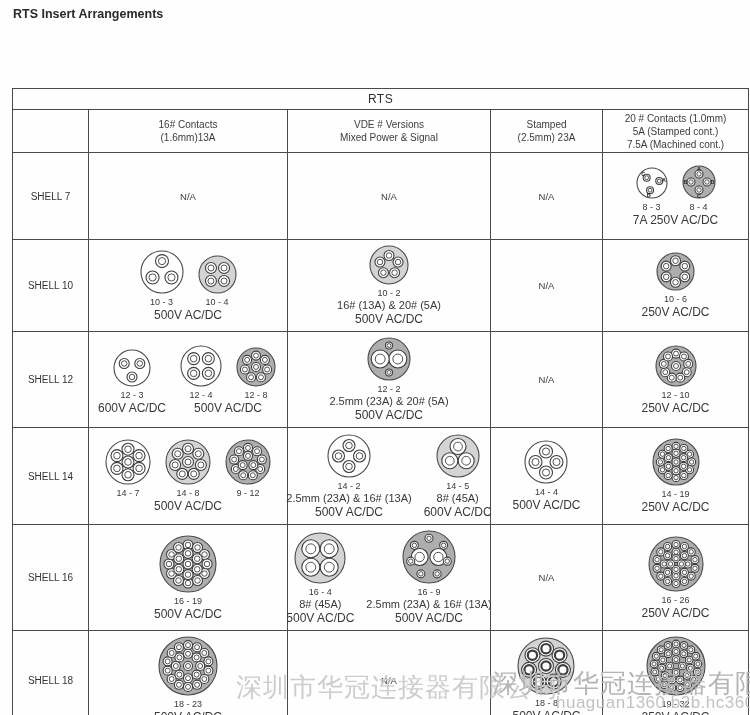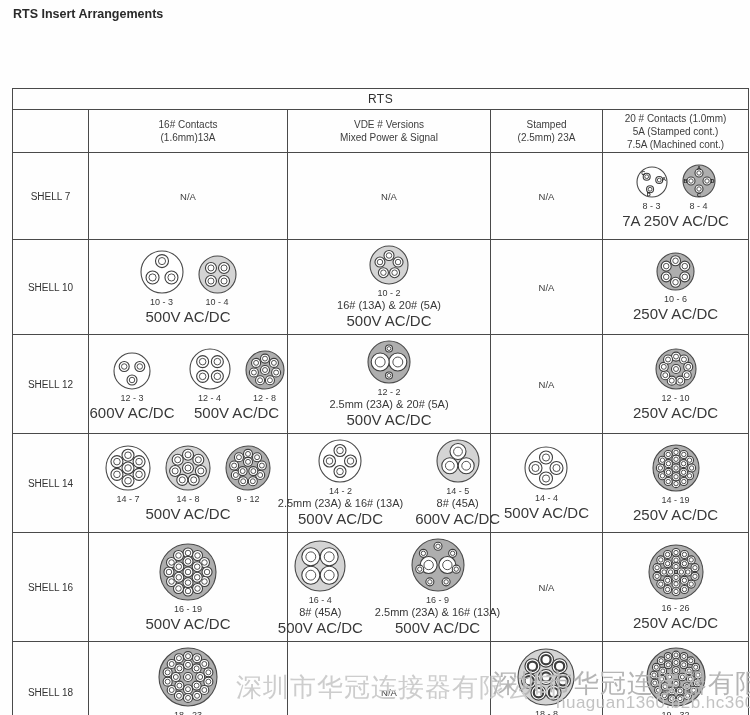--- a/index.html
+++ b/index.html
@@ -27,21 +27,21 @@
   th.nb-l{border-left:hidden;}
   td.shell-cell{font-size:10px;color:#333;}
   .cellwrap{height:100%;display:flex;flex-direction:row;align-items:stretch;justify-content:center;gap:12px;padding:3px 2px;box-sizing:border-box;}
   .nawrap{align-items:flex-start;}
   .na{font-size:9.5px;color:#3c3c3c;}
   .group{display:flex;flex-direction:column;align-items:center;justify-content:flex-end;}
   .figs{flex:1;display:flex;flex-direction:row;align-items:flex-end;justify-content:center;gap:10px;}
   .figure{display:flex;flex-direction:column;align-items:center;}
   .code{font-size:9px;color:#383838;margin-top:1px;white-space:nowrap;}
   .sub{font-size:11px;color:#383838;margin-top:1px;white-space:nowrap;}
-  .volt{font-size:15px;color:#383838;margin-top:1px;white-space:nowrap;padding-bottom:2px;}
+  .volt{font-size:12px;color:#383838;margin-top:1px;white-space:nowrap;padding-bottom:2px;}
 
   .wm{position:absolute;white-space:nowrap;pointer-events:none;z-index:5;}
   .wm-left{left:236px;top:670px;font-size:26px;color:#cdcdcd;letter-spacing:1px;}
   .wm-right{left:492px;top:666px;font-size:26px;color:#b5b5b5;letter-spacing:1px;}
   .wm-url{left:556px;top:693px;font-size:17px;color:#c2c2c2;letter-spacing:0.5px;}
 </style>
 </head>
 <body>
 
 <div class="page-header">

